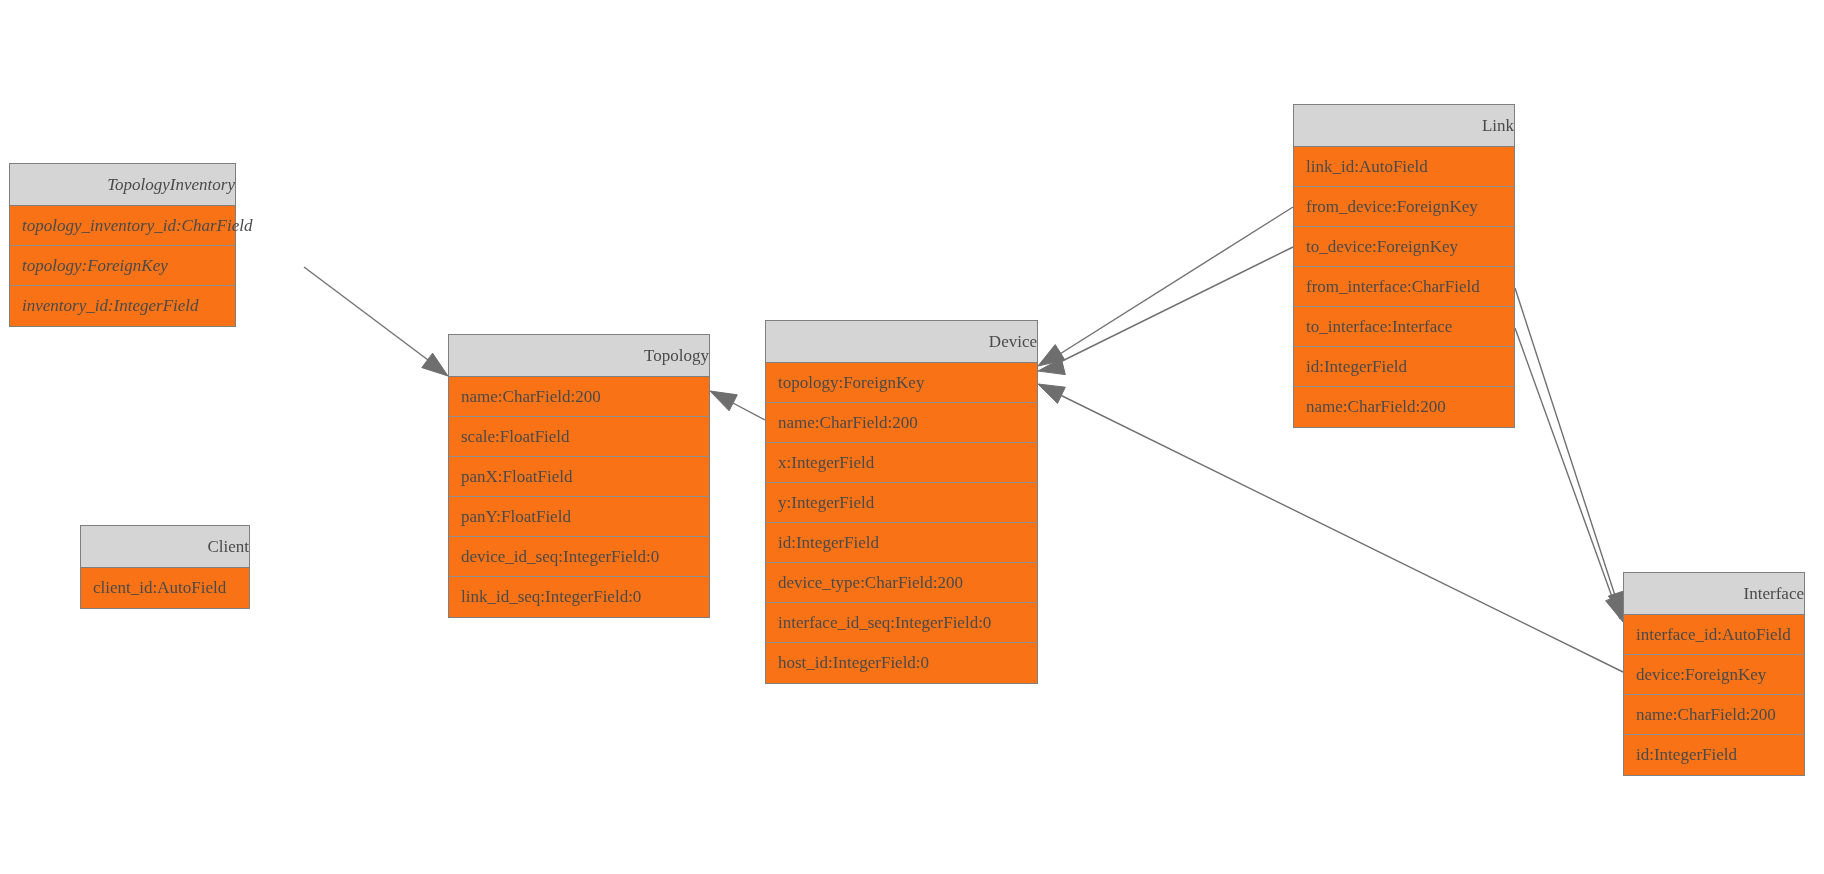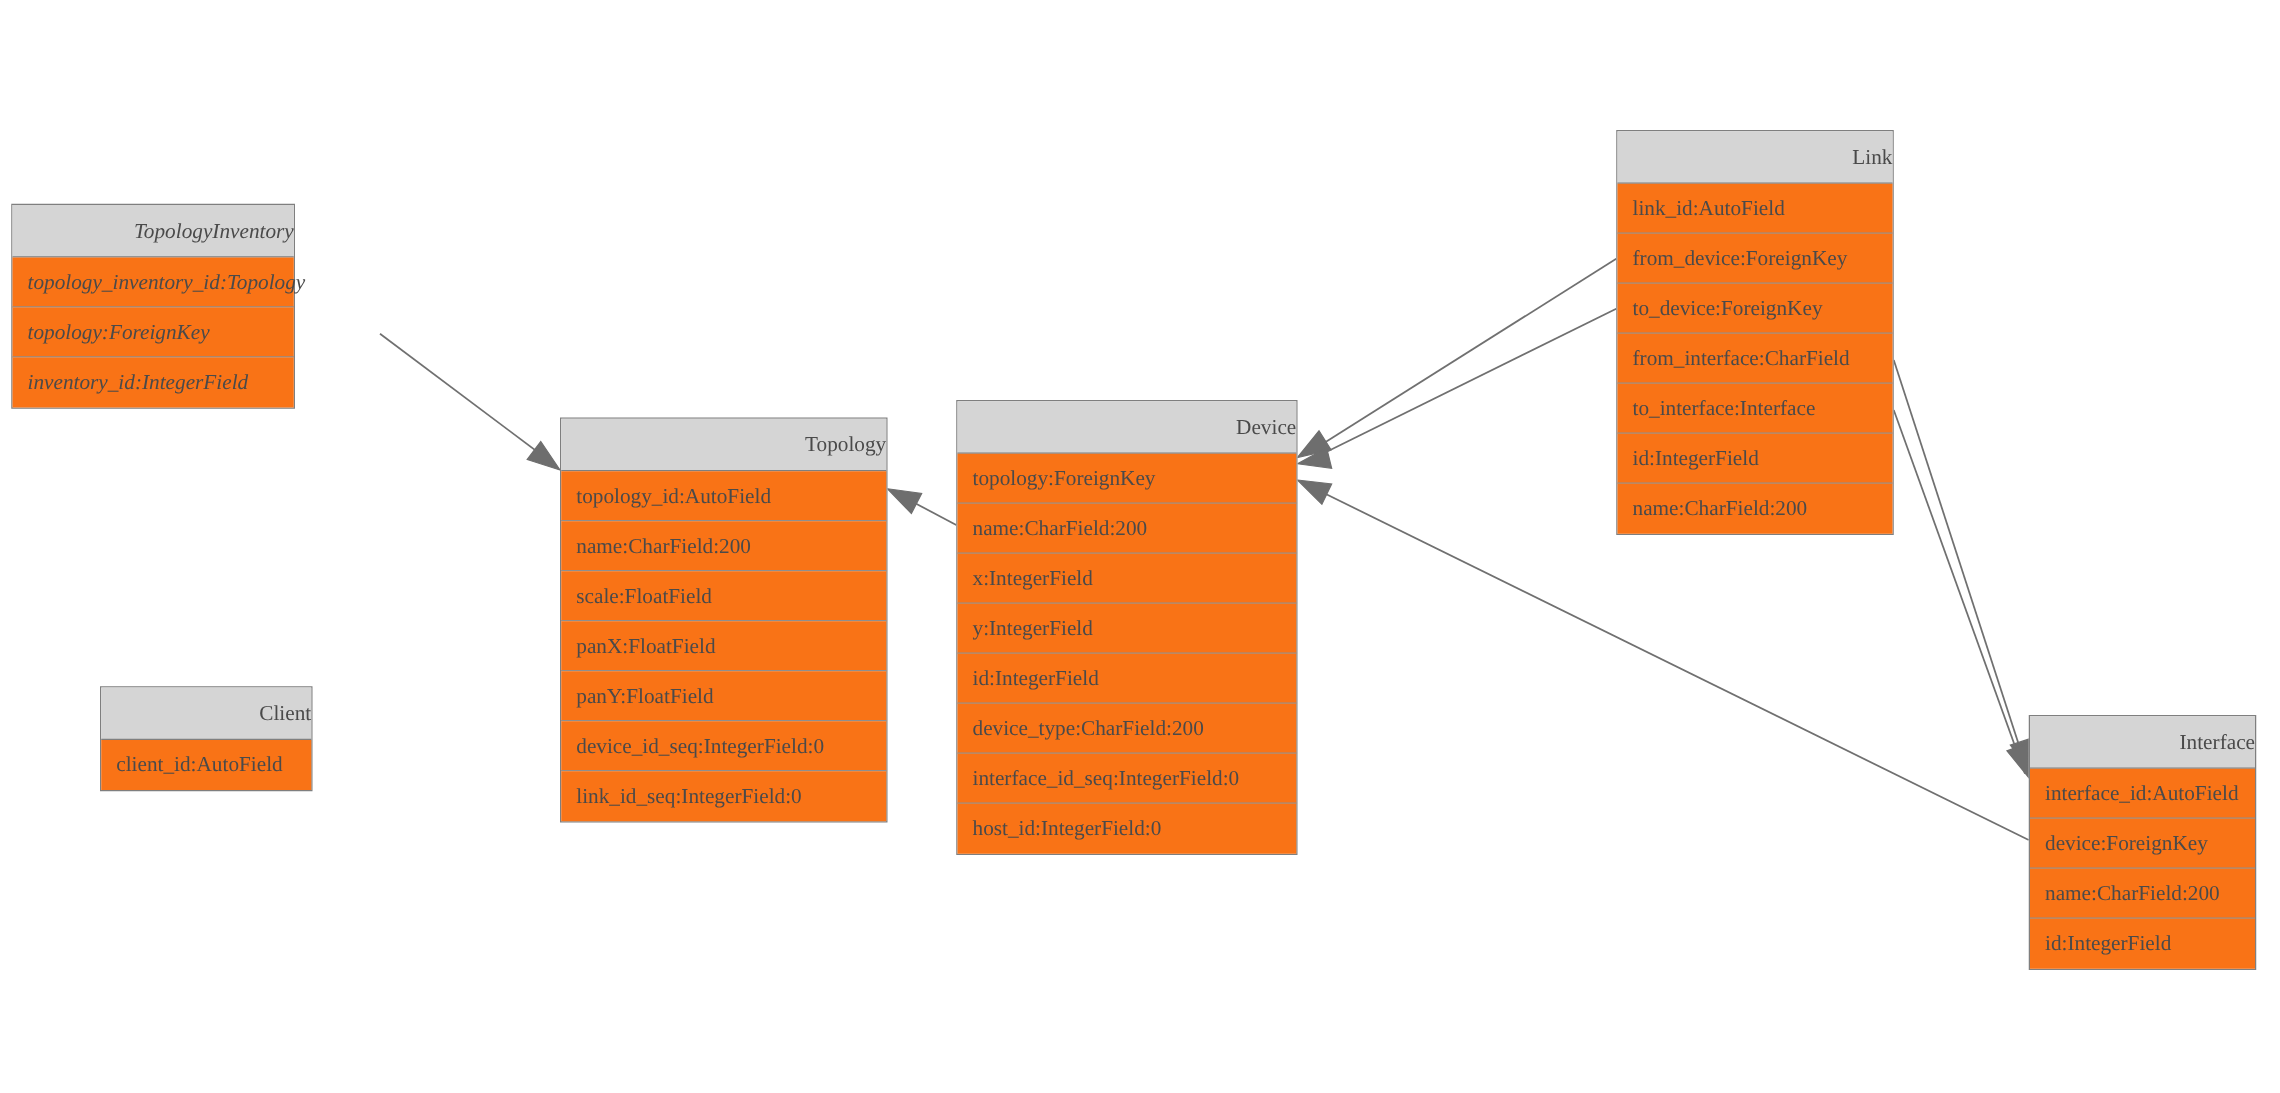--- a/index.html
+++ b/index.html
@@ -36,21 +36,21 @@
     border-bottom: 1px solid #8f8f8f;
     box-sizing: border-box;
     background: #f97316;
     white-space: nowrap;
   }
   .entity .row:last-child { border-bottom: none; }
 
   
   #ent-topology-inventory { left: 9px;   top: 163px; width: 227px; font-style: italic; }
   #ent-topology           { left: 448px;  top: 334px; width: 262px; }
-  #ent-client             { left: 80px;   top: 525px; width: 170px; margin-top: 24px; }
+  #ent-client             { left: 80px;   top: 525px; width: 170px; }
   #ent-device             { left: 765px;  top: 320px; width: 273px; }
   #ent-link               { left: 1293px; top: 104px; width: 222px; }
   #ent-interface          { left: 1623px; top: 572px; width: 182px; }
 
   .wire { stroke: #707070; stroke-width: 1.4; fill: none; }
   .arrowhead { fill: #6e6e6e; stroke: #6e6e6e; }
 </style>
 </head>
 <body>
 
@@ -75,28 +75,27 @@
 
     <line class="wire" x1="1515" y1="288" x2="1621" y2="614"></line>
     <polygon class="arrowhead" points="1625,618 1608.3,596.1 1625.3,590.5"></polygon>
 
     <line class="wire" x1="1515" y1="328" x2="1620" y2="619"></line>
     <polygon class="arrowhead" points="1623,622 1605.6,600.7 1622.5,594.5"></polygon>
   </svg>
 
   <div class="entity" id="ent-topology-inventory">
     <div class="hdr">TopologyInventory</div>
-    <div class="row">topology_inventory_id:Topology</div>
+    <div class="row">topology_inventory_id:CharField</div>
     <div class="row">topology:ForeignKey</div>
     <div class="row">inventory_id:IntegerField</div>
   </div>
 
   <div class="entity" id="ent-topology">
     <div class="hdr">Topology</div>
-    <div class="row">topology_id:AutoField</div>
     <div class="row">name:CharField:200</div>
     <div class="row">scale:FloatField</div>
     <div class="row">panX:FloatField</div>
     <div class="row">panY:FloatField</div>
     <div class="row">device_id_seq:IntegerField:0</div>
     <div class="row">link_id_seq:IntegerField:0</div>
   </div>
 
   <div class="entity" id="ent-client">
     <div class="hdr">Client</div>

